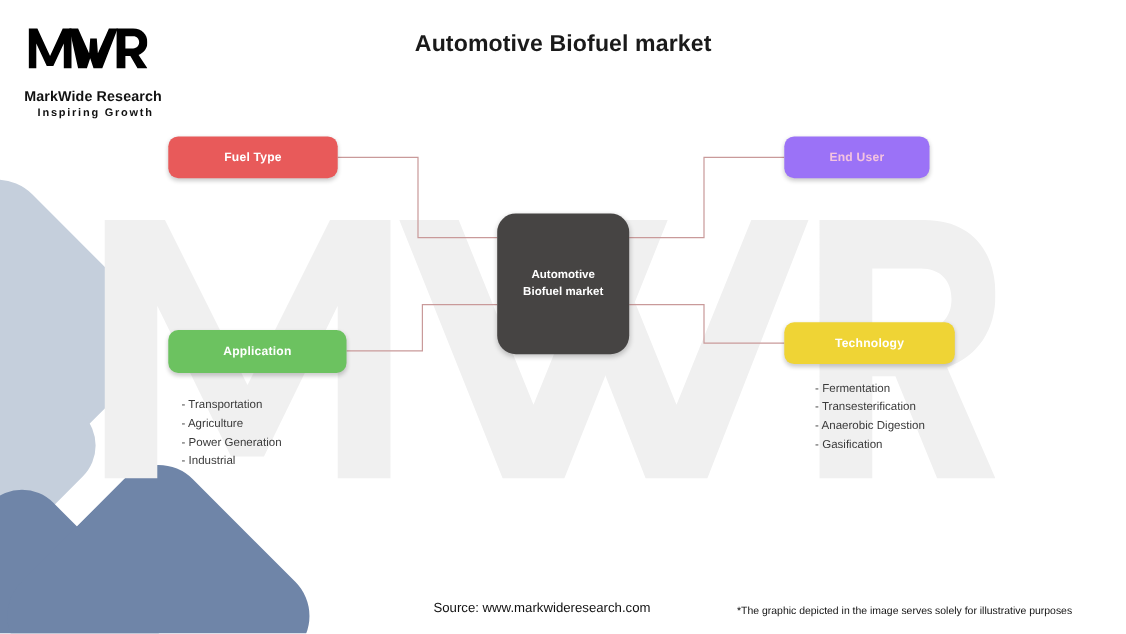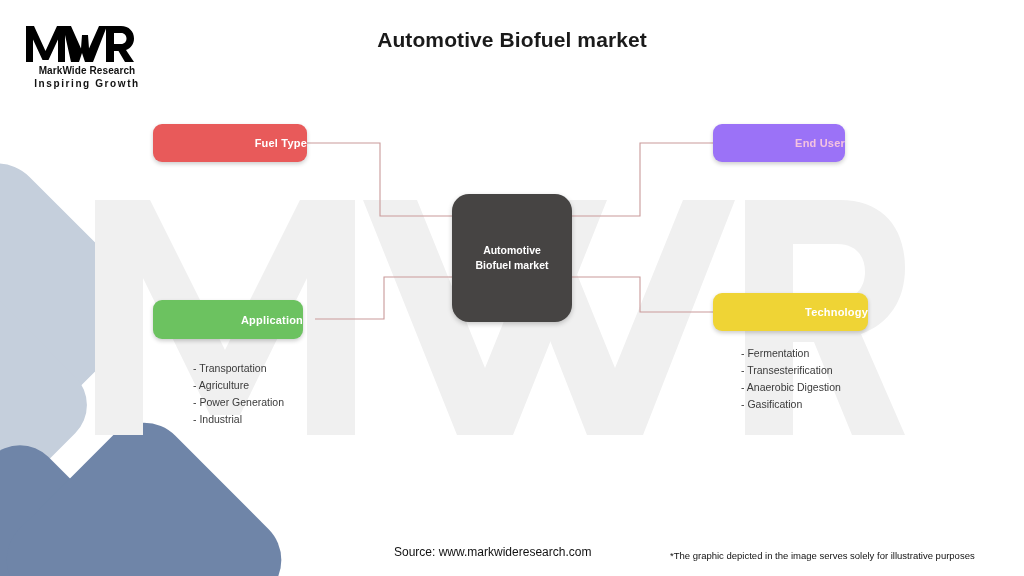--- a/index.html
+++ b/index.html
@@ -54,22 +54,22 @@
     width: 810px; height: 235px;
     pointer-events: none;
     opacity: 1;
   }
   #watermark svg { width: 100%; height: 100%; display: block; }
 
   
   #logo { position: absolute; left: 22px; top: 22px; width: 130px; }
   #logo-mark { width: 108px; height: 42px; display: block; margin-left: 4px; }
   #logo-name {
-    font-size: 10px; font-weight: bold; color: #111;
-    letter-spacing: .1px; text-align: center; margin-top: 1px;
+    font-size: 13px; font-weight: bold; color: #111;
+    letter-spacing: .1px; text-align: left; margin-top: 16px;
     white-space: nowrap;
   }
   #logo-tagline {
     font-size: 10px; font-weight: bold; color: #111;
     letter-spacing: 1.6px; text-align: center; margin-top: 2px;
     white-space: nowrap;
   }
 
   
   #page-title {
@@ -94,43 +94,43 @@
   }
   #center-label {
     color: #ffffff; font-size: 10.5px; font-weight: bold;
     text-align: center; line-height: 1.45; width: 96px;
   }
 
   
   .branch { position: absolute; }
   .branch-box {
     border-radius: 9px;
-    display: flex; align-items: center; justify-content: flex-end;
+    display: flex; align-items: center; justify-content: center;
     box-shadow: 0 2px 4px rgba(0,0,0,.20);
   }
   .branch-title {
     font-size: 11px; font-weight: bold; letter-spacing: .2px;
   }
   .branch-list {
     list-style: none;
     font-size: 10.5px;
     color: #3b3b3b;
     line-height: 1.63;
   }
   .branch-list li { white-space: nowrap; }
 
   #branch-fuel      { left: 153px; top: 124px; }
   #branch-fuel .branch-box { width: 154px; height: 38px; background: #e85a5a; }
   #branch-fuel .branch-title { color: #ffffff; }
   #branch-fuel .branch-list { margin-top: 19px; margin-left: 28px; }
 
   #branch-application { left: 153px; top: 300px; }
-  #branch-application .branch-box { width: 150px; height: 39px; background: #6cc260; }
+  #branch-application .branch-box { width: 162px; height: 39px; background: #6cc260; }
   #branch-application .branch-title { color: #ffffff; }
-  #branch-application .branch-list { margin-top: 21px; margin-left: 40px; }
+  #branch-application .branch-list { margin-top: 21px; margin-left: 12px; }
 
   #branch-enduser   { left: 713px; top: 124px; }
   #branch-enduser .branch-box { width: 132px; height: 38px; background: #9b72f7; }
   #branch-enduser .branch-title { color: #f4c3e0; }
   #branch-enduser .branch-list { margin-top: 14px; margin-left: 28px; }
 
   #branch-technology { left: 713px; top: 293px; }
   #branch-technology .branch-box { width: 155px; height: 38px; background: #efd435; }
   #branch-technology .branch-title { color: #ffffff; }
   #branch-technology .branch-list { margin-top: 14px; margin-left: 28px; }

